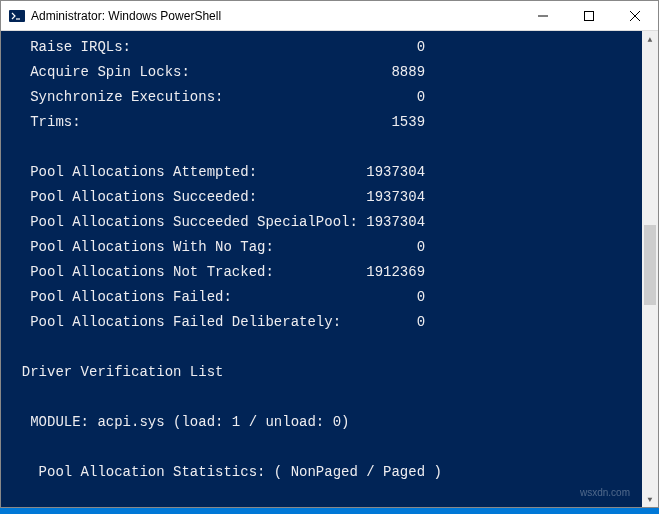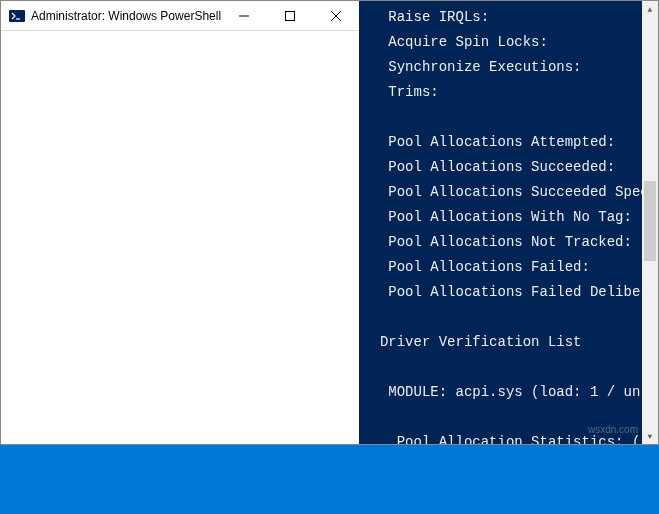--- a/index.html
+++ b/index.html
@@ -10,24 +10,24 @@
     body {
       width: 659px;
       height: 514px;
       background: #0078d7;
       font-family: Consolas, 'Courier New', monospace;
       overflow: hidden;
     }
     .window {
       background: #fff;
       width: 659px;
-      height: 445px;
+      height: 508px;
       border: 1px solid #888;
       display: flex;
-      flex-direction: row;
+      flex-direction: column;
     }
     .titlebar {
       height: 30px;
       background: #fff;
       display: flex;
       align-items: center;
       border-bottom: 1px solid #ddd;
     }
     .titlebar-icon {
       width: 16px;
@@ -116,21 +116,21 @@
       background: #eeedf0;
       vertical-align: text-bottom;
       animation: blink 1s step-end infinite;
     }
     @keyframes blink {
       50% { opacity: 0; }
     }
     .watermark {
       position: absolute;
       bottom: 2px;
-      right: 20px;
+      right: 28px;
       font-size: 10px;
       color: rgba(255,255,255,0.3);
       font-family: sans-serif;
     }
   </style>
 </head>
 <body>
 
 <div class="window">
   <div class="titlebar">

